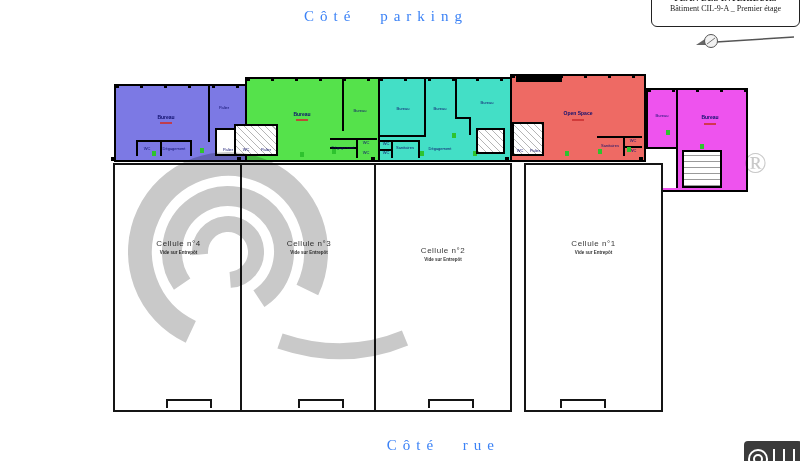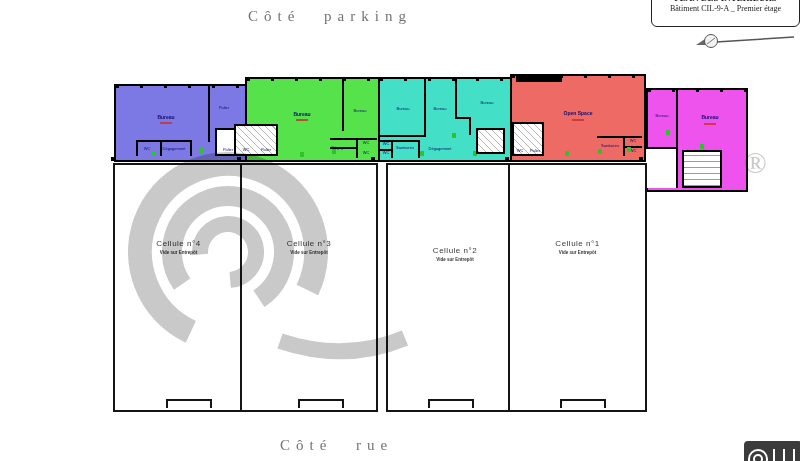--- a/index.html
+++ b/index.html
@@ -1,21 +1,21 @@
 <!DOCTYPE html>
 <html><head>
 <meta charset="utf-8">
 <style>
   html,body{margin:0;padding:0;}
   body{width:800px;height:461px;position:relative;background:#fff;overflow:hidden;
        font-family:"Liberation Sans",sans-serif;}
   .abs{position:absolute;box-sizing:border-box;}
   
   .side-label{position:absolute;font-family:"Liberation Serif",serif;font-size:15px;
-      letter-spacing:6px;word-spacing:14px;color:#737373;text-align:left;}
+      letter-spacing:6px;word-spacing:14px;color:#3b82f6;text-align:right;}
   
   .title-block{position:absolute;left:651px;top:-11px;width:147px;height:36px;
       background:#fff;border:1.5px solid #222;border-radius:6px;text-align:center;
       font-family:"Liberation Serif",serif;color:#222;z-index:30;}
   .title-block .l1{font-size:9px;font-weight:bold;margin-top:3px;}
   .title-block .l2{font-size:8px;margin-top:1px;}
   
   .zone{position:absolute;border:2px solid #000;}
   .ticks{position:absolute;left:0;top:-1px;right:0;height:3px;
       background:repeating-linear-gradient(90deg,#000 0 3px,transparent 3px 24px);}
@@ -164,25 +164,25 @@
 <div class="door" style="left:700px;top:144px;"></div>
 
 <div class="cell" style="left:113px;width:127px;">
   <div class="clabel" style="top:74px;">Cellule n°4</div>
   <div class="csub" style="top:85px;">Vide sur Entrepôt</div>
 </div>
 <div class="cell" style="left:240px;width:134px;">
   <div class="clabel" style="top:74px;">Cellule n°3</div>
   <div class="csub" style="top:85px;">Vide sur Entrepôt</div>
 </div>
-<div class="cell" style="left:386px;width:134px;">
+<div class="cell" style="left:374px;width:134px;">
   <div class="clabel" style="top:81px;">Cellule n°2</div>
   <div class="csub" style="top:92px;">Vide sur Entrepôt</div>
 </div>
-<div class="cell" style="left:508px;width:135px;">
+<div class="cell" style="left:524px;width:135px;">
   <div class="clabel" style="top:74px;">Cellule n°1</div>
   <div class="csub" style="top:85px;">Vide sur Entrepôt</div>
 </div>
 
 <div class="bump" style="left:166px;"></div>
 <div class="bump" style="left:298px;"></div>
 <div class="bump" style="left:428px;"></div>
 <div class="bump" style="left:560px;"></div>
 
 <div class="dot" style="left:237px;top:157px;"></div>

